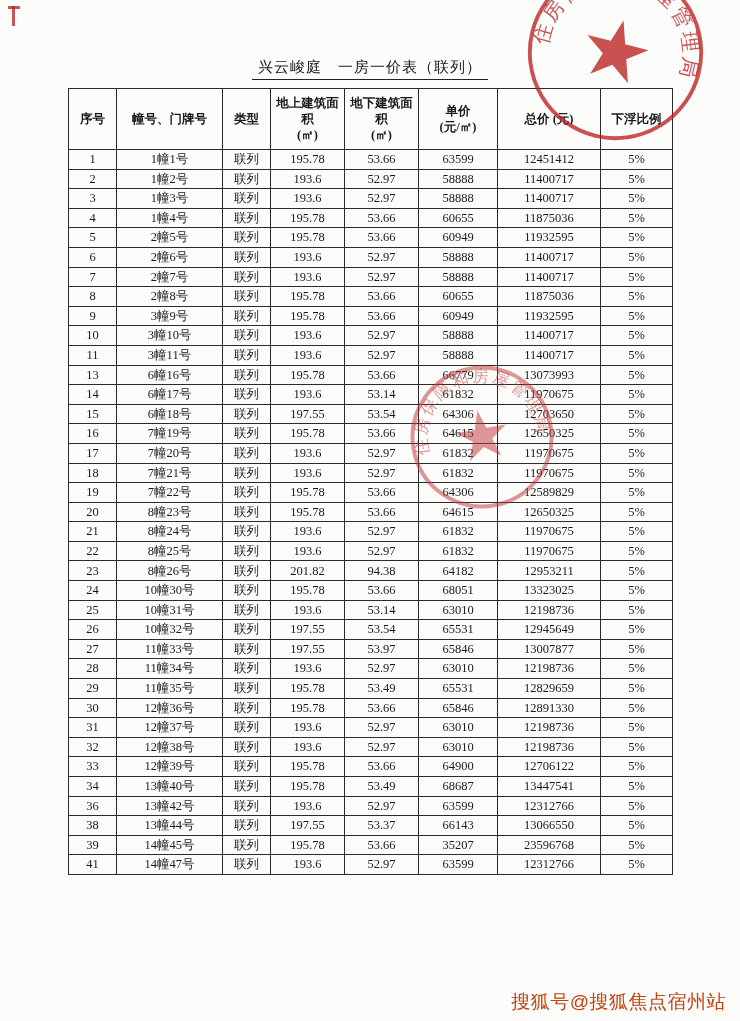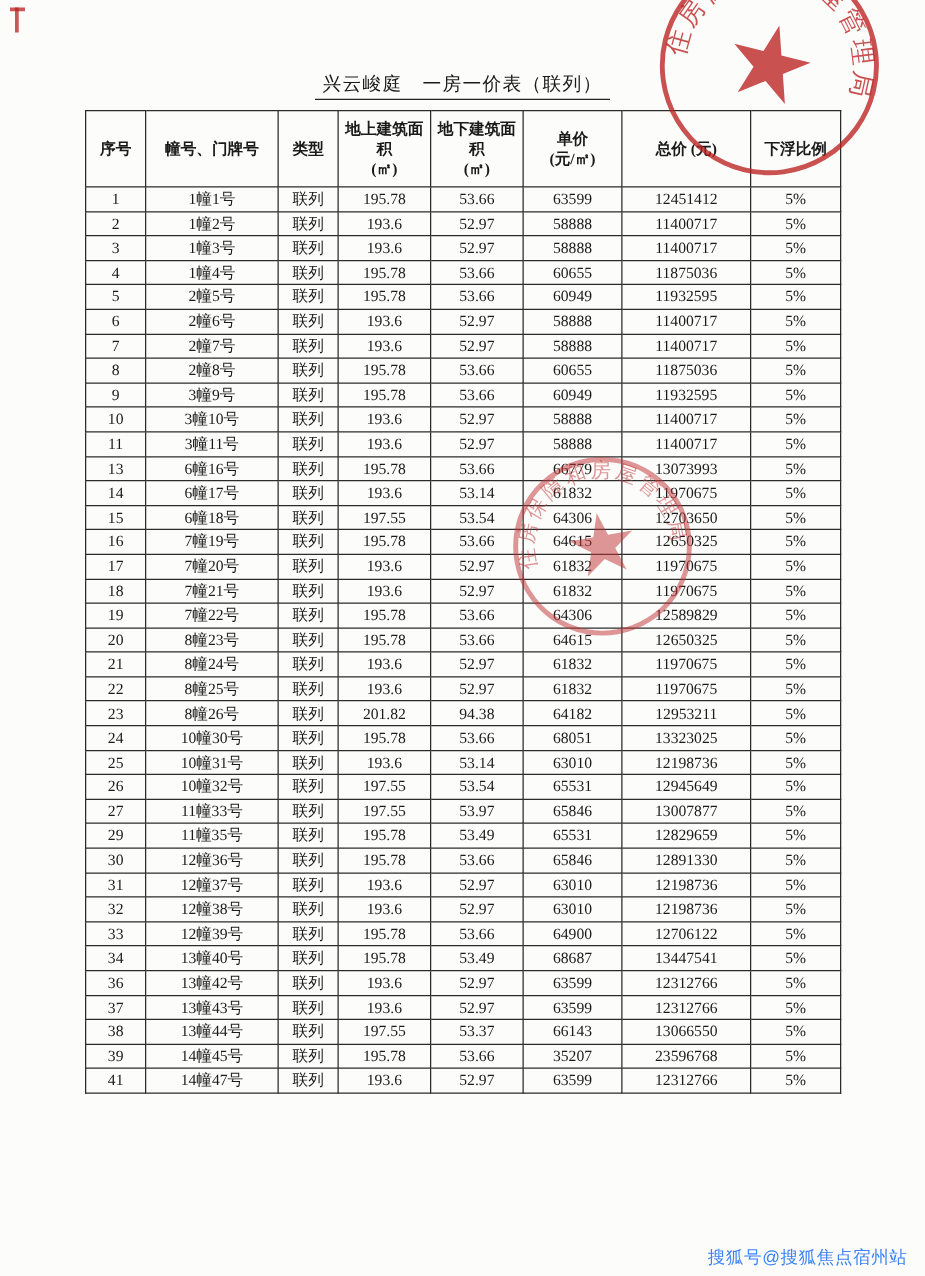--- a/index.html
+++ b/index.html
@@ -76,22 +76,22 @@
   }
   .corner-mark i{
     position:absolute;background:rgba(186,32,32,0.75);
   }
   .corner-mark i.b1{left:2px;top:2px;width:12px;height:3px;}
   .corner-mark i.b2{left:6px;top:2px;width:3px;height:20px;}
   .footer-watermark{
     position:absolute;
     right:14px;bottom:6px;
     font-family:"Liberation Sans", sans-serif;
-    font-size:14px;
-    color:#3b82f6;
+    font-size:19px;
+    color:#c2410c;
     letter-spacing:0.5px;
   }
 </style>
 </head>
 <body>
 
 <div class="page">
 
   <div class="corner-mark">
       <i class="b1"></i>
@@ -383,20 +383,30 @@
           <td>27</td>
           <td>11幢33号</td>
           <td>联列</td>
           <td>197.55</td>
           <td>53.97</td>
           <td>65846</td>
           <td>13007877</td>
           <td>5%</td>
         </tr>
         <tr>
+          <td>28</td>
+          <td>11幢34号</td>
+          <td>联列</td>
+          <td>193.6</td>
+          <td>52.97</td>
+          <td>63010</td>
+          <td>12198736</td>
+          <td>5%</td>
+        </tr>
+        <tr>
           <td>29</td>
           <td>11幢35号</td>
           <td>联列</td>
           <td>195.78</td>
           <td>53.49</td>
           <td>65531</td>
           <td>12829659</td>
           <td>5%</td>
         </tr>
         <tr>
@@ -445,30 +455,20 @@
           <td>联列</td>
           <td>195.78</td>
           <td>53.49</td>
           <td>68687</td>
           <td>13447541</td>
           <td>5%</td>
         </tr>
         <tr>
           <td>36</td>
           <td>13幢42号</td>
-          <td>联列</td>
-          <td>193.6</td>
-          <td>52.97</td>
-          <td>63599</td>
-          <td>12312766</td>
-          <td>5%</td>
-        </tr>
-        <tr>
-          <td>37</td>
-          <td>13幢43号</td>
           <td>联列</td>
           <td>193.6</td>
           <td>52.97</td>
           <td>63599</td>
           <td>12312766</td>
           <td>5%</td>
         </tr>
         <tr>
           <td>38</td>
           <td>13幢44号</td>

